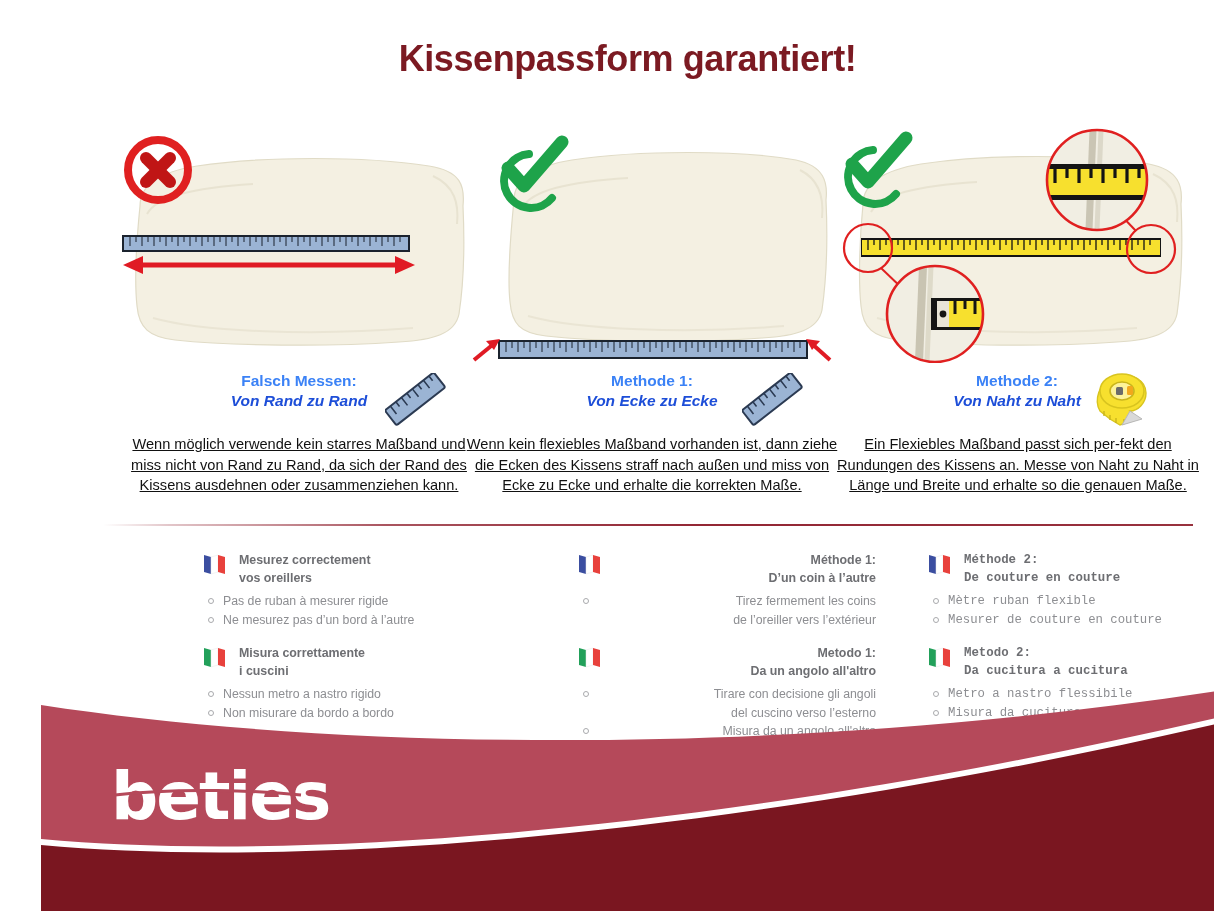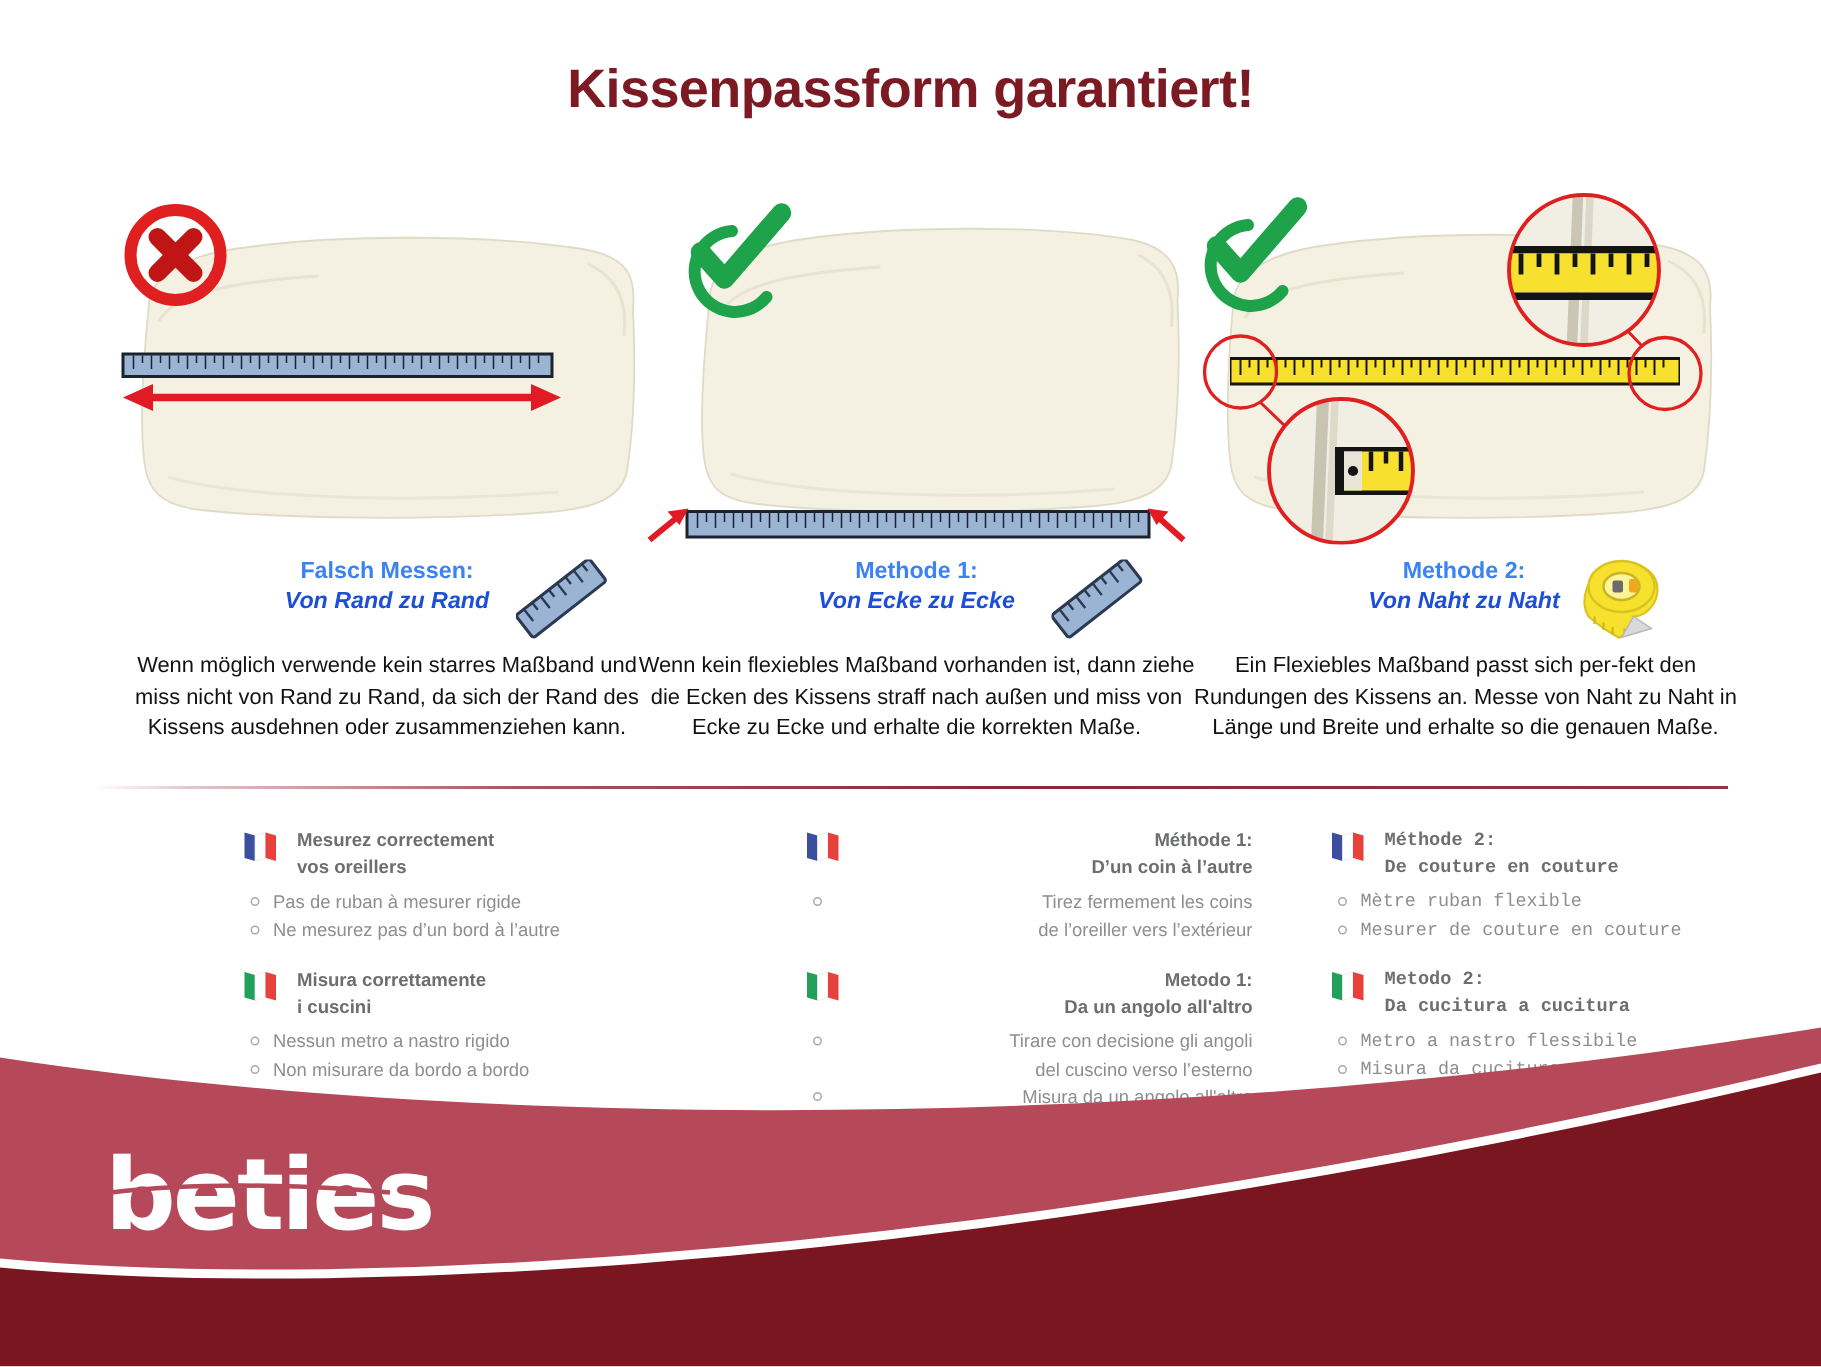--- a/index.html
+++ b/index.html
@@ -3,21 +3,21 @@
 <meta charset="utf-8">
 <style>
   html,body{margin:0;padding:0;}
   body{
     width:1214px;height:911px;
     background:#ffffff;
     font-family:"Liberation Sans", sans-serif;
     overflow:hidden;
     position:relative;
   }
-  .page{position:absolute;inset:0;}
+  .page{position:absolute;inset:0;margin-left:41px;}
 
   
   .title{
     position:absolute;top:38px;left:0;width:100%;
     text-align:center;
     font-size:36px;font-weight:bold;
     color:#7b1a22;
     letter-spacing:-0.4px;
   }
 
@@ -39,21 +39,21 @@
   .head .h2{font-size:15.5px;font-weight:bold;font-style:italic;color:#1d4ed8;}
 
   .icon-rule{position:absolute;top:2px;}
   .c1 .icon-rule{left:272px;}
   .c2 .icon-rule{left:276px;}
   .c3 .icon-rule{left:255px;top:-4px;}
 
   .body-text{
     position:absolute;top:306px;left:0;width:372px;
     text-align:center;
-    font-size:14.6px;line-height:1.42;color:#111;
+    font-size:14.6px;line-height:1.42;color:#111;text-decoration:underline;
   }
   .c1 .body-text{left:8px;width:356px;}
   .c3 .body-text{left:6px;width:362px;}
 
   
   .divider{
     position:absolute;left:62px;top:524px;width:1090px;height:2px;
     background:linear-gradient(to right,rgba(141,27,41,0) 0%,rgba(141,27,41,.25) 6%,rgba(141,27,41,.75) 26%,rgba(141,27,41,.95) 55%,rgba(141,27,41,.9) 100%);
   }
 

